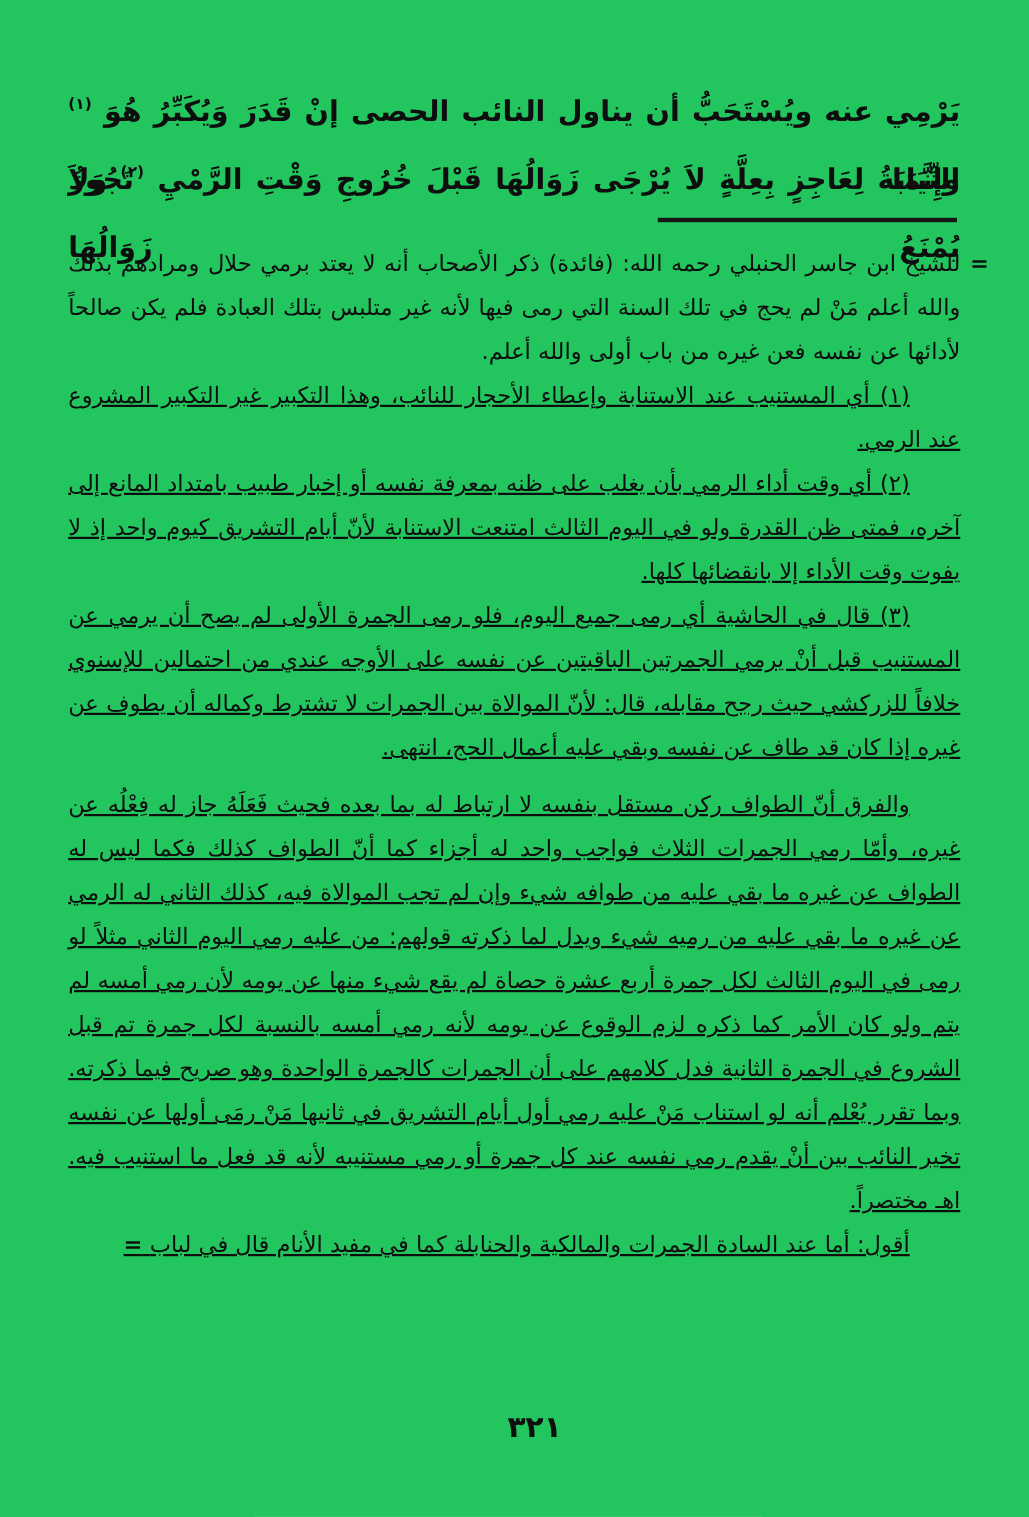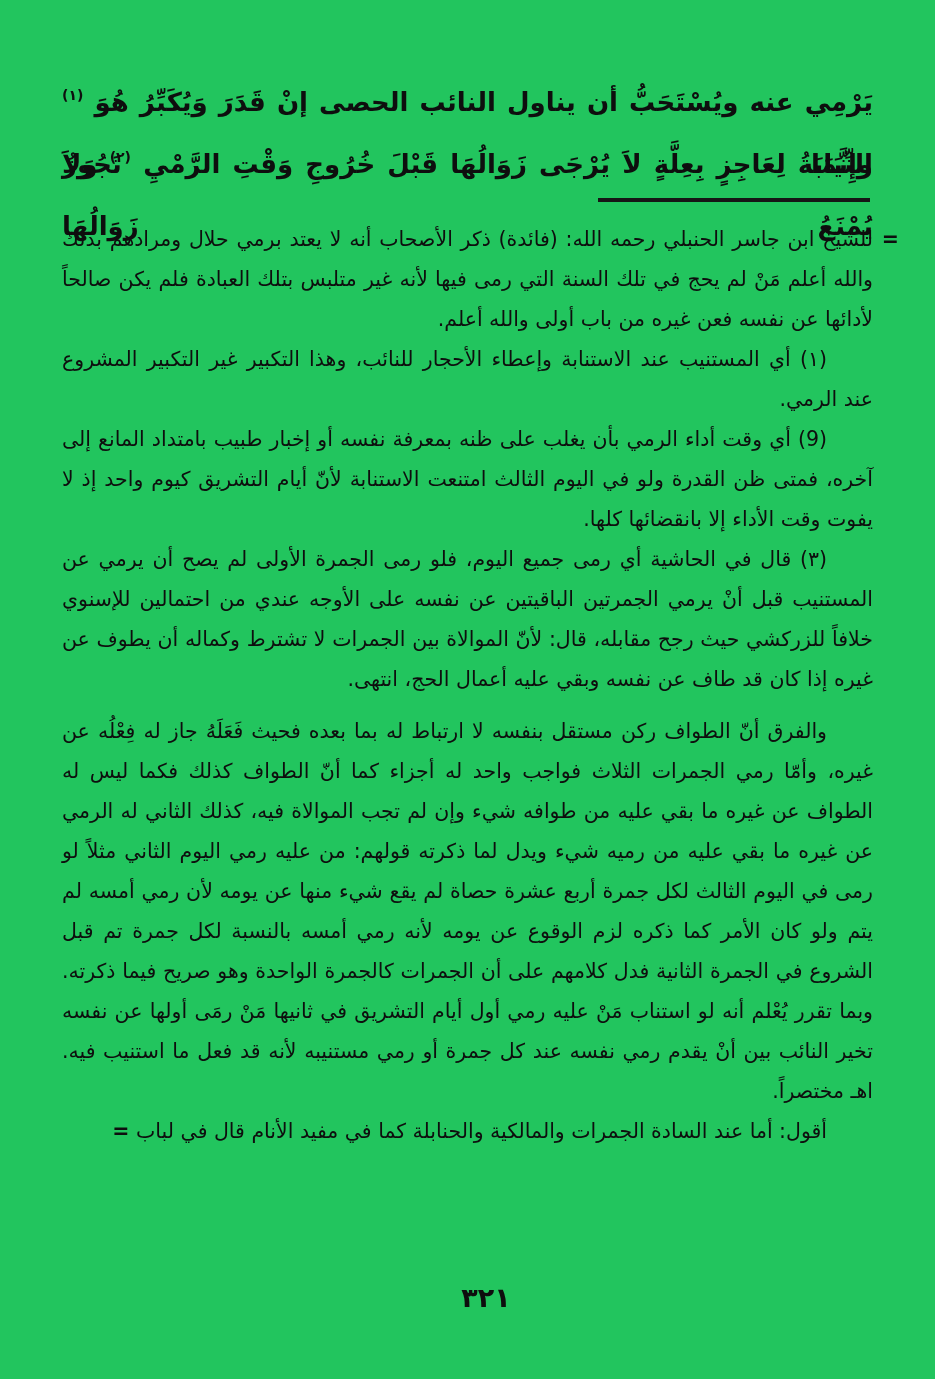--- a/index.html
+++ b/index.html
@@ -48,21 +48,21 @@
     margin-top: 17px;
     font-size: 20.5px;
     font-weight: 400;
     line-height: 40px;
   }
   .hashiya p {
     margin: 0;
     direction: rtl;
     text-align: justify;
   }
-  .indent { text-indent: 46px; }
+  .indent { text-indent: 46px; text-decoration: underline; }
   .cont-para { position: relative; }
   .cont-marker-start {
     position: absolute;
     right: -26px;
     top: 0;
     font-weight: 700;
   }
   .commentary-gap { margin-top: 12px !important; }
   .trail-marker { font-weight: 700; }
   
@@ -100,21 +100,21 @@
 
   <div class="hashiya">
 
     <p class="cont-para">
       <span class="cont-marker-start">=</span>
       <span>للشيخ ابن جاسر الحنبلي رحمه الله: (فائدة) ذكر الأصحاب أنه لا يعتد برمي حلال ومرادهم بذلك والله أعلم مَنْ لم يحج في تلك السنة التي رمى فيها لأنه غير متلبس بتلك العبادة فلم يكن صالحاً لأدائها عن نفسه فعن غيره من باب أولى والله أعلم.</span>
     </p>
 
     <p class="indent">(١) أي المستنيب عند الاستنابة وإعطاء الأحجار للنائب، وهذا التكبير غير التكبير المشروع عند الرمي.</p>
 
-    <p class="indent">(9) أي وقت أداء الرمي بأن يغلب على ظنه بمعرفة نفسه أو إخبار طبيب بامتداد المانع إلى آخره، فمتى ظن القدرة ولو في اليوم الثالث امتنعت الاستنابة لأنّ أيام التشريق كيوم واحد إذ لا يفوت وقت الأداء إلا بانقضائها كلها.</p>
+    <p class="indent">(٢) أي وقت أداء الرمي بأن يغلب على ظنه بمعرفة نفسه أو إخبار طبيب بامتداد المانع إلى آخره، فمتى ظن القدرة ولو في اليوم الثالث امتنعت الاستنابة لأنّ أيام التشريق كيوم واحد إذ لا يفوت وقت الأداء إلا بانقضائها كلها.</p>
 
     <p class="indent">(٣) قال في الحاشية أي رمى جميع اليوم، فلو رمى الجمرة الأولى لم يصح أن يرمي عن المستنيب قبل أنْ يرمي الجمرتين الباقيتين عن نفسه على الأوجه عندي من احتمالين للإسنوي خلافاً للزركشي حيث رجح مقابله، قال: لأنّ الموالاة بين الجمرات لا تشترط وكماله أن يطوف عن غيره إذا كان قد طاف عن نفسه وبقي عليه أعمال الحج، انتهى.</p>
 
     <p class="indent commentary-gap">والفرق أنّ الطواف ركن مستقل بنفسه لا ارتباط له بما بعده فحيث فَعَلَهُ جاز له فِعْلُه عن غيره، وأمّا رمي الجمرات الثلاث فواجب واحد له أجزاء كما أنّ الطواف كذلك فكما ليس له الطواف عن غيره ما بقي عليه من طوافه شيء وإن لم تجب الموالاة فيه، كذلك الثاني له الرمي عن غيره ما بقي عليه من رميه شيء ويدل لما ذكرته قولهم: من عليه رمي اليوم الثاني مثلاً لو رمى في اليوم الثالث لكل جمرة أربع عشرة حصاة لم يقع شيء منها عن يومه لأن رمي أمسه لم يتم ولو كان الأمر كما ذكره لزم الوقوع عن يومه لأنه رمي أمسه بالنسبة لكل جمرة تم قبل الشروع في الجمرة الثانية فدل كلامهم على أن الجمرات كالجمرة الواحدة وهو صريح فيما ذكرته. وبما تقرر يُعْلم أنه لو استناب مَنْ عليه رمي أول أيام التشريق في ثانيها مَنْ رمَى أولها عن نفسه تخير النائب بين أنْ يقدم رمي نفسه عند كل جمرة أو رمي مستنيبه لأنه قد فعل ما استنيب فيه. اهـ مختصراً.</p>
 
     <p class="indent">
       <span>أقول: أما عند السادة الجمرات والمالكية والحنابلة كما في مفيد الأنام قال في لباب</span>
       <span class="trail-marker">=</span>
     </p>
 

